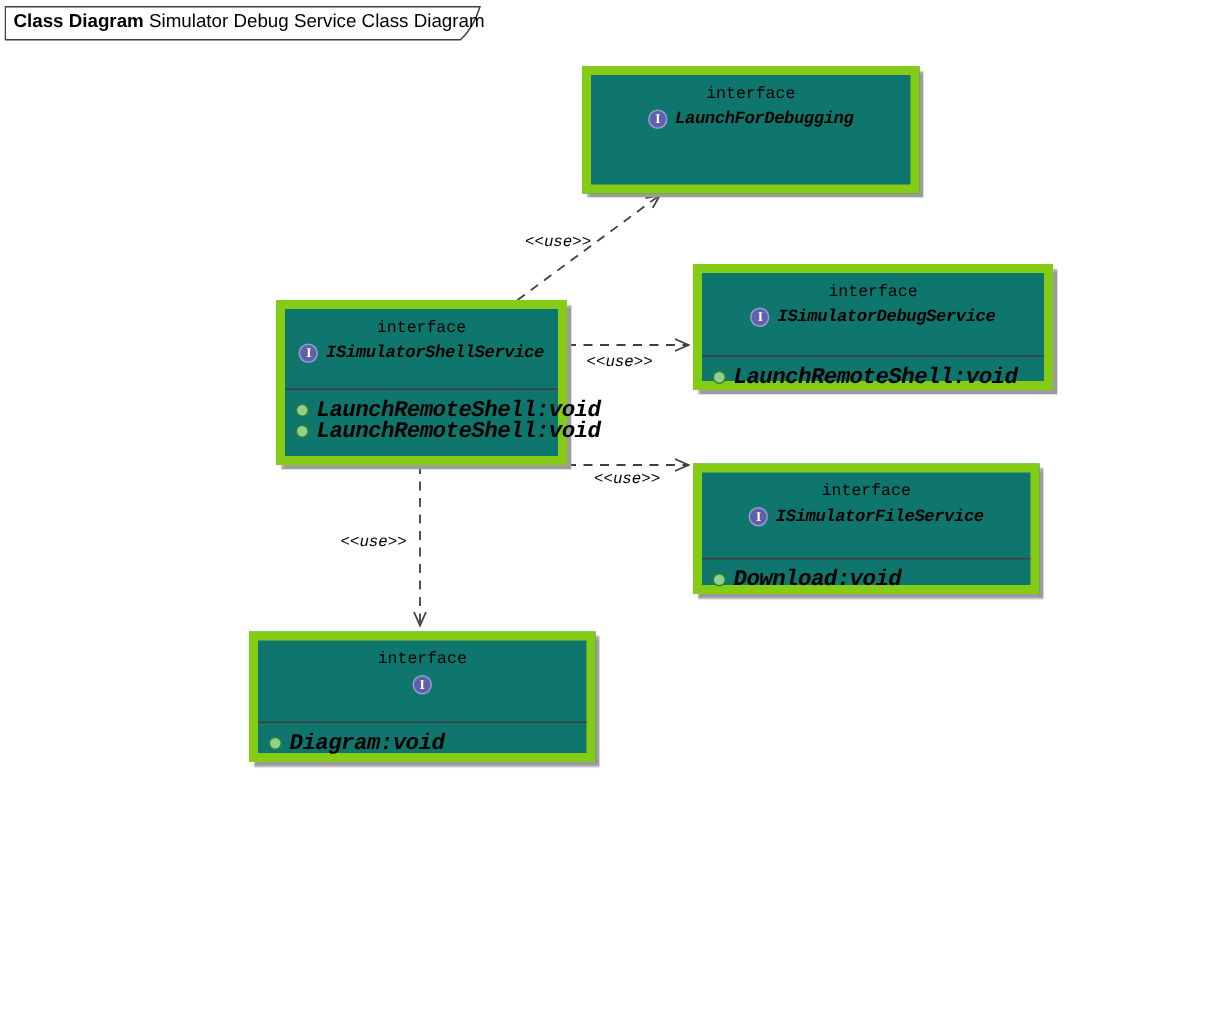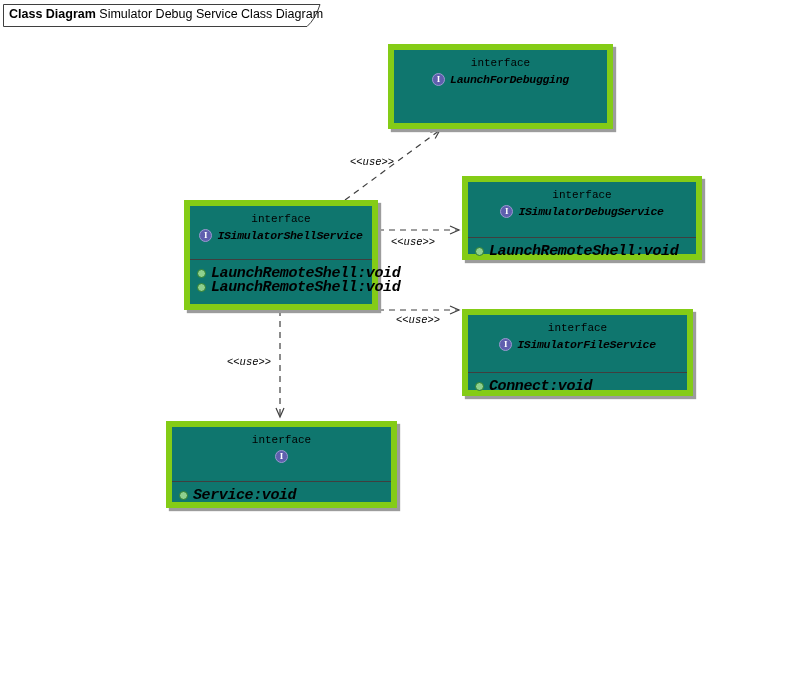--- a/index.html
+++ b/index.html
@@ -132,38 +132,38 @@
       <div class="name-row">
         <span class="ificon">
             <i>I</i>
           </span>
         <span class="iname">ISimulatorFileService</span>
       </div>
     </div>
     <div class="methods">
       <div class="method">
         <span class="micon"></span>
-        <span class="mtext">Connect:void</span>
+        <span class="mtext">Download:void</span>
       </div>
     </div>
   </div>
 
   <div class="box" style="left:166px; top:421px; width:231px; height:87px;">
     <div class="hdr" style="height:54px;">
       <div class="stereo">interface</div>
       <div class="name-row">
         <span class="ificon">
             <i>I</i>
           </span>
       </div>
     </div>
     <div class="methods">
       <div class="method">
         <span class="micon"></span>
-        <span class="mtext">Service:void</span>
+        <span class="mtext">Diagram:void</span>
       </div>
     </div>
   </div>
 
   <span class="use-label" style="left:350px; top:156px;">&lt;&lt;use&gt;&gt;</span>
   <span class="use-label" style="left:391px; top:236px;">&lt;&lt;use&gt;&gt;</span>
   <span class="use-label" style="left:396px; top:314px;">&lt;&lt;use&gt;&gt;</span>
   <span class="use-label" style="left:227px; top:356px;">&lt;&lt;use&gt;&gt;</span>
 
 </div>

